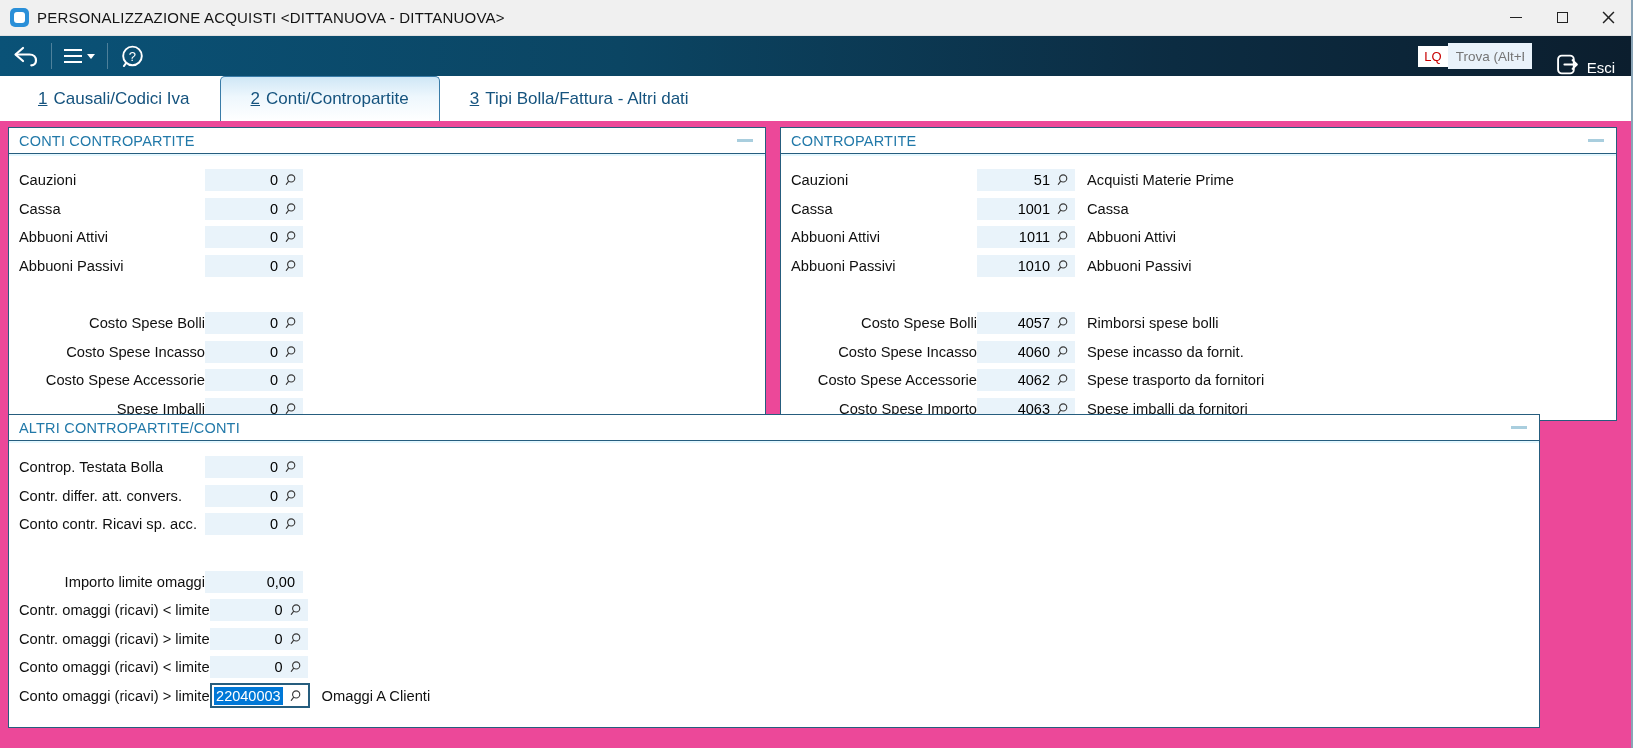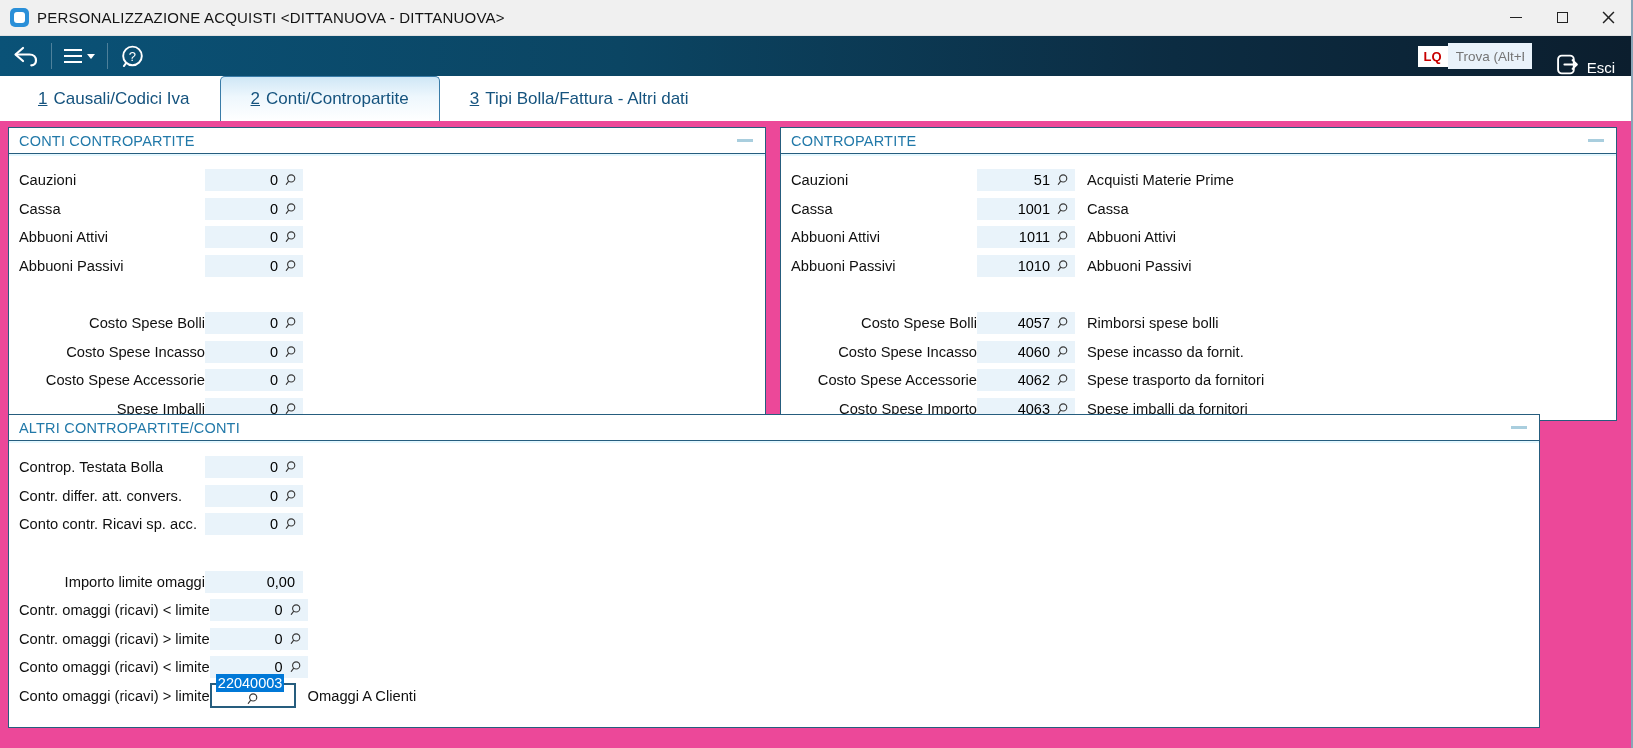--- a/index.html
+++ b/index.html
@@ -25,21 +25,21 @@
   
   .toolbar { height:40px; display:flex; align-items:center;
              background:linear-gradient(90deg,#0a5277 0%,#0b4563 38%,#0c2c42 72%,#0c1e2e 100%); }
   .tool-btn { display:flex; align-items:center; justify-content:center; height:32px; padding:0 12px; }
   .tb-sep { width:1px; height:26px; background:rgba(255,255,255,.28); }
   .caret-down { width:0; height:0; border-left:4px solid transparent; border-right:4px solid transparent;
                 border-top:5px solid #fff; margin-left:5px; }
   .menu-lines { display:flex; flex-direction:column; gap:3.5px; }
   .menu-lines i { display:block; width:18px; height:2.5px; background:#fff; }
   .toolbar-right { margin-left:auto; display:flex; align-items:center; height:100%; }
-  .lq-badge { background:#fff; color:#c80000; font-size:13px; font-weight:bold;
+  .lq-badge { background:#fff; color:#c80000; font-size:13px; font-weight:normal;
               padding:4px 6px; line-height:1; }
   .trova-input { width:84px; height:26px; border:none; outline:none; background:#e9f2fa;
                  color:#5c6c7a; font-size:13.5px; padding:0 8px; font-family:"Liberation Sans",sans-serif; }
   .esci-btn { display:flex; align-items:flex-end; gap:8px; color:#fff; font-size:15px;
               padding:16px 16px 0 14px; height:100%; }
 
   
   .tabbar { height:45px; background:#fff; display:flex; align-items:stretch; padding-left:8px; }
   .tab { display:flex; align-items:center; justify-content:center; padding:0 30px;
          font-size:17px; color:#15537e; white-space:nowrap; cursor:default; }
@@ -55,21 +55,21 @@
   .collapse-dash { margin-left:auto; margin-right:12px; width:16px; height:3px; background:#a9cede; cursor:default; }
   .panel-body { padding-top:12px; }
   .section + .section { margin-top:29px;text-align:right; }
   .row { display:flex; align-items:center; height:28.5px; }
   .flabel { flex:0 0 196px; padding-left:10px; font-size:14.7px; color:#101010; white-space:nowrap; }
   .field { width:98px; height:22px; background:#e9f3fa; display:flex; align-items:center;
            justify-content:flex-end; padding-right:5px; }
   .field .val { font-size:14.5px; color:#000; }
   .field .lens { display:flex; align-items:center; margin-left:6px; }
   .field.nolens { padding-right:8px; }
-  .field.focused { background:#fff; border:2px solid #265d7e; height:25px; width:86px;flex-direction:column; }
+  .field.focused { background:#fff; border:2px solid #265d7e; height:25px; width:100px; }
   .val.selected { background:#0078d7; color:#fff; padding:1px 2px; }
   .fdesc { margin-left:12px; font-size:14.7px; color:#101010; white-space:nowrap; }
 
   .panel-conti  { left:8px;   top:127px; width:758px;  height:294px; }
   .panel-contro { left:780px; top:127px; width:837px;  height:294px; }
   .panel-altri  { left:8px;   top:414px; width:1532px; height:314px; }
 </style>
 </head>
 <body>
 

